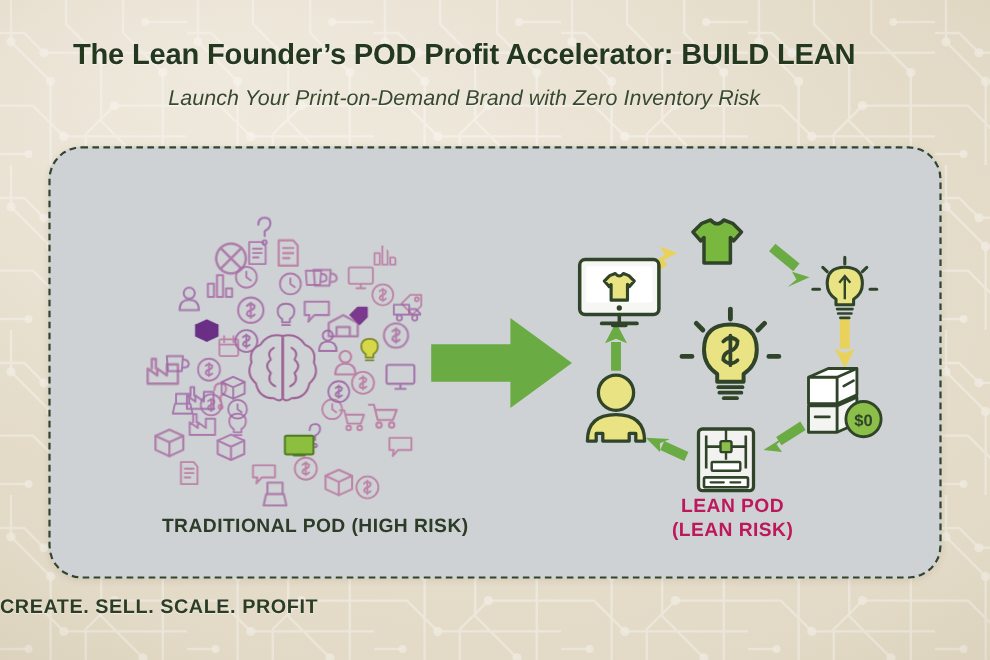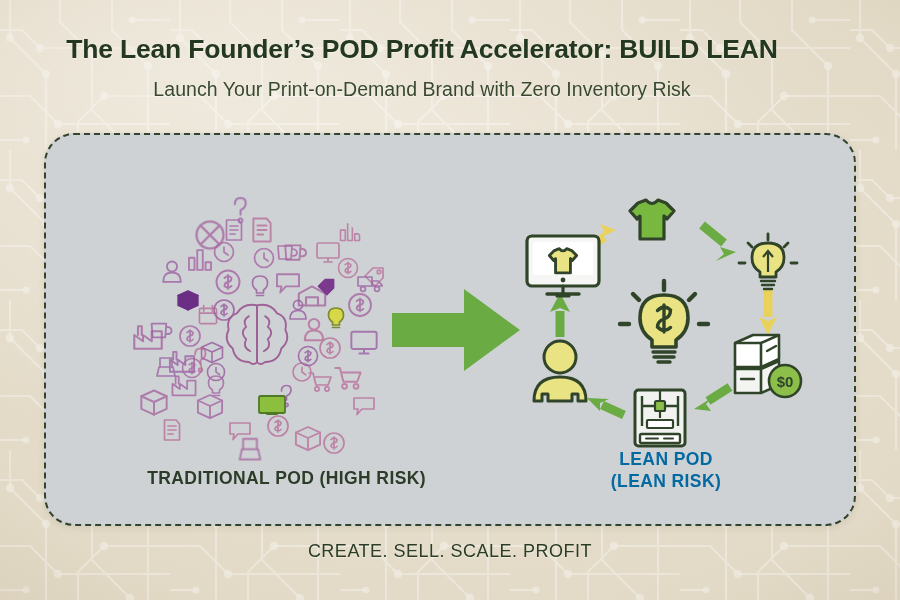--- a/index.html
+++ b/index.html
@@ -51,20 +51,21 @@
     letter-spacing: -0.2px;
     text-shadow: 0 1px 1px rgba(255,255,255,0.55);
   }
   #subtitle {
     margin-top: 13px;
     font-size: 19.5px;
     font-weight: normal;
     color: #39492f;
     letter-spacing: 0.05px;
     text-shadow: 0 1px 1px rgba(255,255,255,0.5);
+    font-style: italic;
   }
 
   
   #panel {
     position: absolute;
     left: 44px;
     top: 133px;
     width: 812px;
     height: 393px;
     border: 2.5px dashed #33432c;
@@ -111,34 +112,33 @@
     height: 275px;
   }
   #right-label {
     position: absolute;
     left: 495px;
     top: 313px;
     width: 250px;
     text-align: center;
     font-size: 17.5px;
     font-weight: bold;
-    color: #0369a1;
+    color: #be185d;
     line-height: 1.28;
     letter-spacing: 0.4px;
   }
 
   
   #footer {
     position: absolute;
     top: 541px;
     left: 0;
     width: 900px;
-    text-align: center;
     font-size: 18px;
-    font-weight: normal;
+    font-weight: bold;
     color: #2b3d24;
     letter-spacing: 0.5px;
     text-shadow: 0 1px 1px rgba(255,255,255,0.5);
   }
 </style>
 </head>
 <body>
 
 <div id="bg-base"></div>
 

